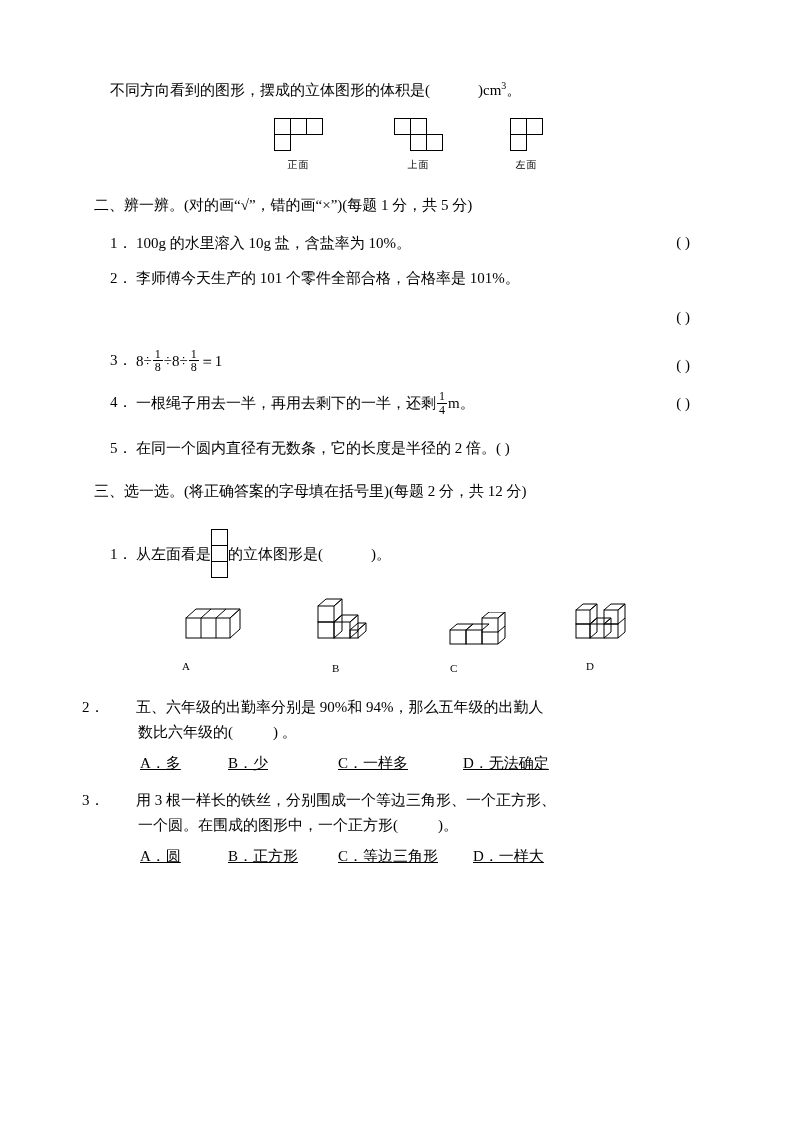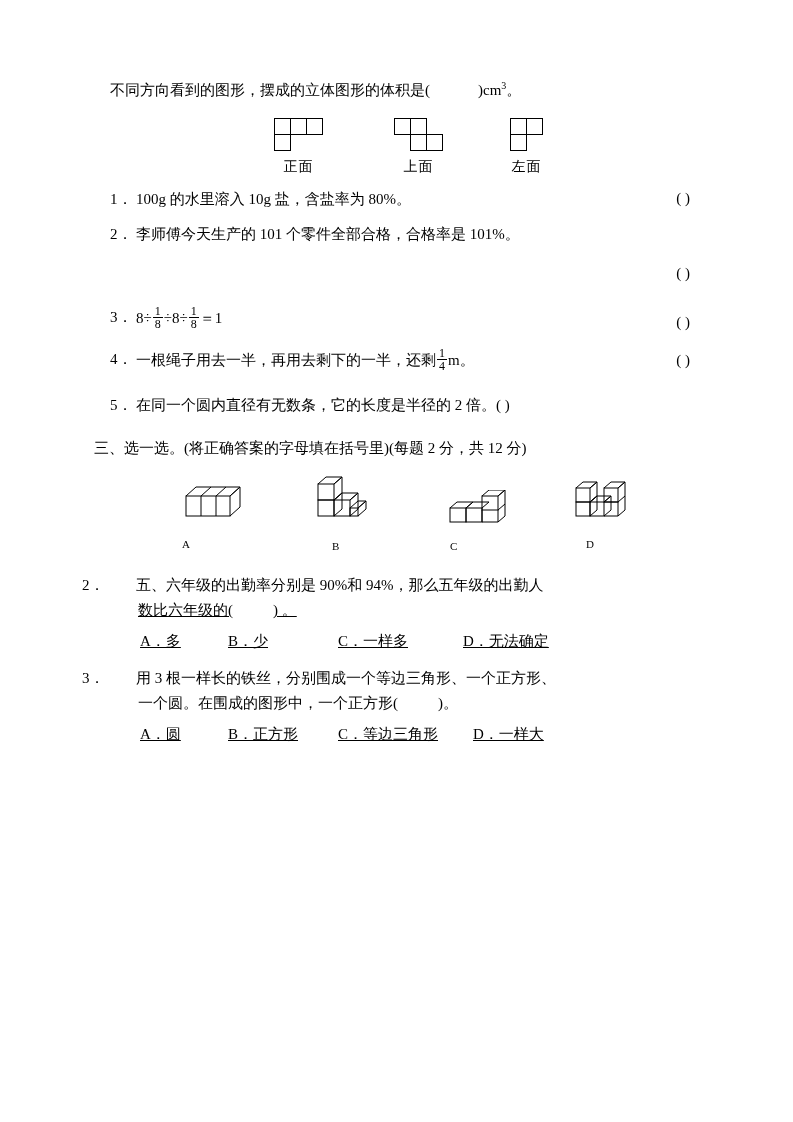--- a/index.html
+++ b/index.html
@@ -89,21 +89,21 @@
   .views {
     position: relative;
     height: 56px;
     margin-top: 16px;
   }
   .viewitem {
     position: absolute;
     text-align: center;
   }
   .viewitem .cap {
-    font-size: 14px;
+    font-size: 10px;
     margin-top: 3px;
     letter-spacing: 1px;
   }
   .cells {
     display: inline-block;
   }
   .cellrow {
     display: flex;
     margin-top: -1px;
   }
@@ -199,23 +199,24 @@
           <div class="cellrow">
             <div class="cell"></div>
             <div class="cell empty"></div>
           </div>
         </div>
         <div class="cap">左面</div>
       </div>
 
     </div>
 
+    <div class="line blk" style="margin-left:-16px; margin-top:20px;">二、辨一辨。(对的画“√”，错的画“×”)(每题 1 分，共 5 分)</div>
 
     <div class="q">
-      <span class="qnum">1．</span><span>100g 的水里溶入 10g 盐，含盐率为 80%。</span>
+      <span class="qnum">1．</span><span>100g 的水里溶入 10g 盐，含盐率为 10%。</span>
       <span class="rparen">(    )</span>
     </div>
 
     <div class="q">
       <span class="qnum">2．</span><span>李师傅今天生产的 101 个零件全部合格，合格率是 101%。</span>
       <div class="line" style="text-align:right; margin-top:18px;">(    )</div>
     </div>
 
     <div class="q" style="margin-top:20px;">
       <span class="qnum">3．</span><span>8÷</span><span class="frac"><span class="num">1</span><span class="den">8</span></span><span>÷8÷</span><span class="frac"><span class="num">1</span><span class="den">8</span></span><span>＝1</span>
@@ -226,20 +227,29 @@
       <span class="qnum">4．</span><span>一根绳子用去一半，再用去剩下的一半，还剩</span><span class="frac"><span class="num">1</span><span class="den">4</span></span><span>m。</span>
       <span class="rparen" style="top:4px;">(    )</span>
     </div>
 
     <div class="q" style="margin-top:22px;">
       <span class="qnum">5．</span><span>在同一个圆内直径有无数条，它的长度是半径的 2 倍。(    )</span>
     </div>
 
     <div class="line" style="margin-left:-16px; margin-top:22px;font-family:Liberation Serif, serif;">三、选一选。(将正确答案的字母填在括号里)(每题 2 分，共 12 分)</div>
 
+    <div class="q" style="margin-top:26px;">
+      <span class="qnum">1．</span><span>从左面看是</span><span class="tall-cells"><span class="cells" style="display:inline-block; position:relative; top:0;"><span class="cellrow" style="display:flex;">
+              <span class="cell"></span>
+            </span><span class="cellrow" style="display:flex; margin-top:-1px;">
+              <span class="cell"></span>
+            </span><span class="cellrow" style="display:flex; margin-top:-1px;">
+              <span class="cell"></span>
+            </span></span></span><span>的立体图形是(</span><span class="blank-m"></span><span>)。</span>
+    </div>
 
     <div class="shapes">
 
       <div class="shape" style="left:68px; top:8px;">
         <svg width="70" height="52" viewBox="0 0 70 52">
           <g fill="none" stroke="#000" stroke-width="1">
             <rect x="8" y="16" width="44" height="20"></rect>
             <path d="M8 16 L18 7 L62 7 L52 16"></path>
             <path d="M52 16 L62 7 L62 27 L52 36"></path>
             <line x1="23" y1="16" x2="23" y2="36"></line>
@@ -307,21 +317,21 @@
         </svg>
         <div class="lbl" style="padding-left:18px;">D</div>
       </div>
 
     </div>
 
     <div class="q" style="margin-top:18px;">
       <div class="hang" style="padding-left:28px; text-indent:-28px;">
         <span class="qnum">2．</span><span>五、六年级的出勤率分别是 90%和 94%，那么五年级的出勤人</span>
       </div>
-      <div style="padding-left:28px; margin-top:6px;text-decoration:underline;">
+      <div style="padding-left:28px; margin-top:6px;">
         <span>数比六年级的(</span><span class="blank-s"></span><span>) 。</span>
       </div>
       <div class="opts">
         <span class="opt" style="width:88px; display:inline-block;">A．多</span><span class="opt" style="width:110px; display:inline-block;">B．少</span><span class="opt" style="width:125px; display:inline-block;">C．一样多</span><span class="opt">D．无法确定</span>
       </div>
     </div>
 
     <div class="q" style="margin-top:18px;">
       <div class="hang" style="padding-left:28px; text-indent:-28px;">
         <span class="qnum">3．</span><span>用 3 根一样长的铁丝，分别围成一个等边三角形、一个正方形、</span>

